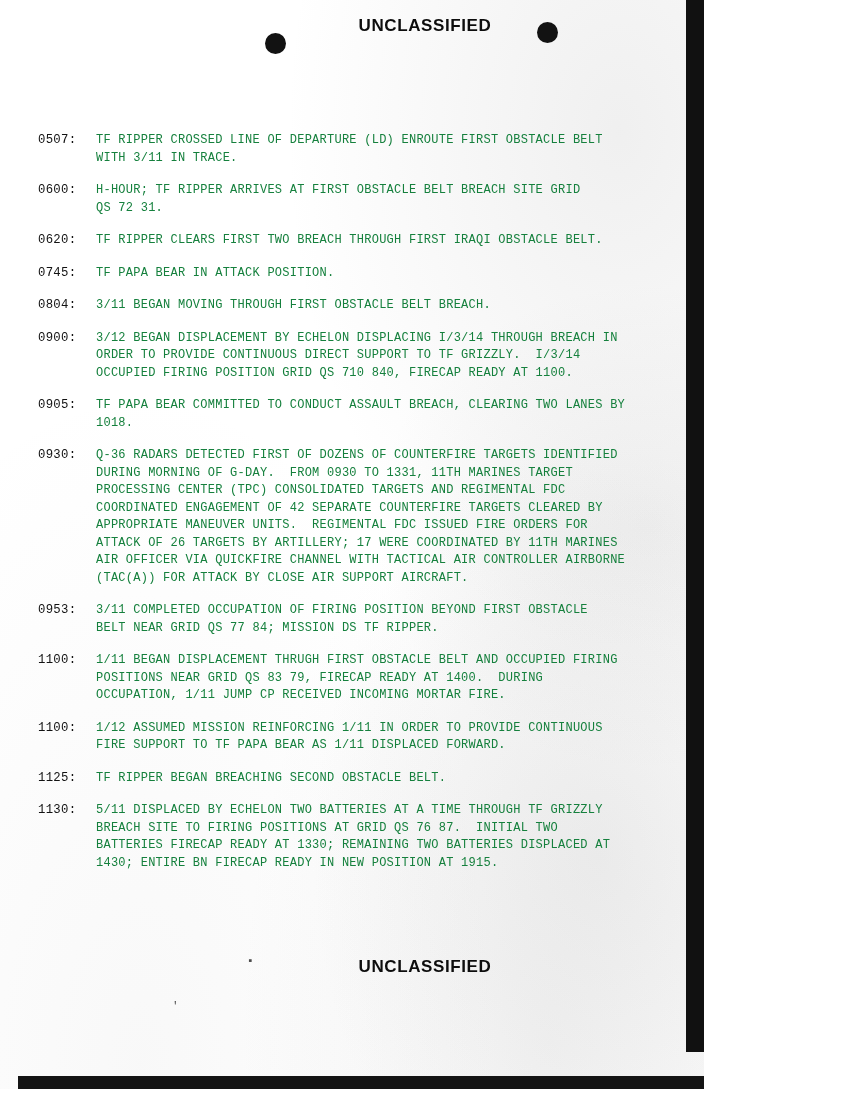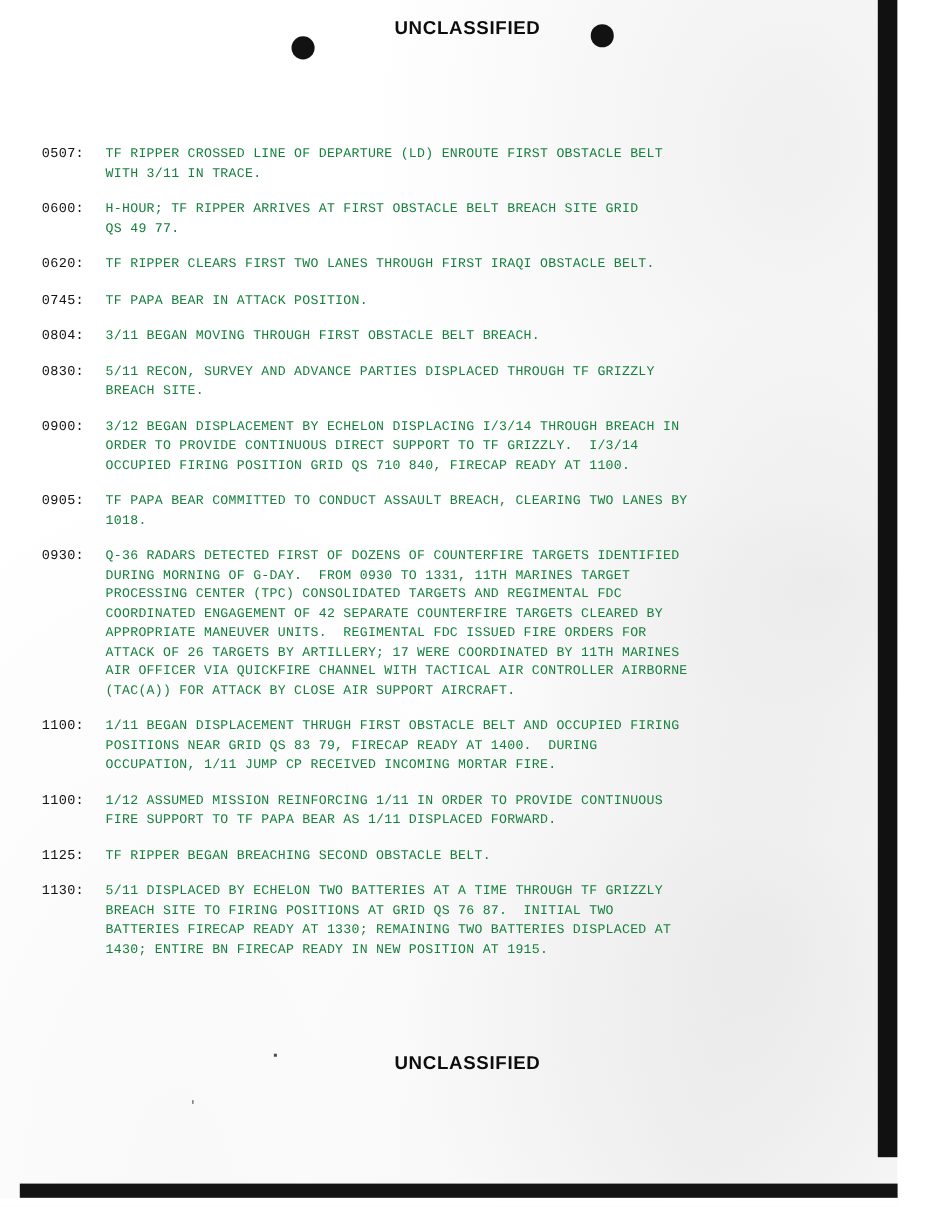--- a/index.html
+++ b/index.html
@@ -5,25 +5,24 @@
   html, body {
     margin: 0;
     padding: 0;
     background: #ffffff;
   }
   body {
     font-family: "Liberation Mono", monospace;
   }
   .page {
     position: relative;
-    width: 792px;
+    width: 704px;
     height: 1097px;
     background: #ffffff;
     overflow: hidden;
-    padding-left: 24px;
   }
   
   .scan-noise {
     position: absolute;
     inset: 0;
     pointer-events: none;
     background:
       radial-gradient(ellipse at 88% 12%, rgba(160,160,160,0.16), rgba(255,255,255,0) 38%),
       radial-gradient(ellipse at 92% 48%, rgba(150,150,150,0.13), rgba(255,255,255,0) 30%),
       radial-gradient(ellipse at 85% 78%, rgba(150,150,150,0.14), rgba(255,255,255,0) 34%),
@@ -129,38 +128,33 @@
 
   <div class="entries">
       <div class="entry">
         <div class="entry-time">0507:</div>
         <div class="entry-text">TF RIPPER CROSSED LINE OF DEPARTURE (LD) ENROUTE FIRST OBSTACLE BELT
 WITH 3/11 IN TRACE.</div>
       </div>
       <div class="entry">
         <div class="entry-time">0600:</div>
         <div class="entry-text">H-HOUR; TF RIPPER ARRIVES AT FIRST OBSTACLE BELT BREACH SITE GRID
-QS 49 77.</div>
+QS 72 31.</div>
       </div>
       <div class="entry">
         <div class="entry-time">0620:</div>
-        <div class="entry-text">TF RIPPER CLEARS FIRST TWO LANES THROUGH FIRST IRAQI OBSTACLE BELT.</div>
+        <div class="entry-text">TF RIPPER CLEARS FIRST TWO BREACH THROUGH FIRST IRAQI OBSTACLE BELT.</div>
       </div>
       <div class="entry">
         <div class="entry-time">0745:</div>
         <div class="entry-text">TF PAPA BEAR IN ATTACK POSITION.</div>
       </div>
       <div class="entry">
         <div class="entry-time">0804:</div>
         <div class="entry-text">3/11 BEGAN MOVING THROUGH FIRST OBSTACLE BELT BREACH.</div>
-      </div>
-      <div class="entry">
-        <div class="entry-time">0830:</div>
-        <div class="entry-text">5/11 RECON, SURVEY AND ADVANCE PARTIES DISPLACED THROUGH TF GRIZZLY
-BREACH SITE.</div>
       </div>
       <div class="entry">
         <div class="entry-time">0900:</div>
         <div class="entry-text">3/12 BEGAN DISPLACEMENT BY ECHELON DISPLACING I/3/14 THROUGH BREACH IN
 ORDER TO PROVIDE CONTINUOUS DIRECT SUPPORT TO TF GRIZZLY.  I/3/14
 OCCUPIED FIRING POSITION GRID QS 710 840, FIRECAP READY AT 1100.</div>
       </div>
       <div class="entry">
         <div class="entry-time">0905:</div>
         <div class="entry-text">TF PAPA BEAR COMMITTED TO CONDUCT ASSAULT BREACH, CLEARING TWO LANES BY
@@ -171,20 +165,25 @@
         <div class="entry-text">Q-36 RADARS DETECTED FIRST OF DOZENS OF COUNTERFIRE TARGETS IDENTIFIED
 DURING MORNING OF G-DAY.  FROM 0930 TO 1331, 11TH MARINES TARGET
 PROCESSING CENTER (TPC) CONSOLIDATED TARGETS AND REGIMENTAL FDC
 COORDINATED ENGAGEMENT OF 42 SEPARATE COUNTERFIRE TARGETS CLEARED BY
 APPROPRIATE MANEUVER UNITS.  REGIMENTAL FDC ISSUED FIRE ORDERS FOR
 ATTACK OF 26 TARGETS BY ARTILLERY; 17 WERE COORDINATED BY 11TH MARINES
 AIR OFFICER VIA QUICKFIRE CHANNEL WITH TACTICAL AIR CONTROLLER AIRBORNE
 (TAC(A)) FOR ATTACK BY CLOSE AIR SUPPORT AIRCRAFT.</div>
       </div>
       <div class="entry">
+        <div class="entry-time">0953:</div>
+        <div class="entry-text">3/11 COMPLETED OCCUPATION OF FIRING POSITION BEYOND FIRST OBSTACLE
+BELT NEAR GRID QS 77 84; MISSION DS TF RIPPER.</div>
+      </div>
+      <div class="entry">
         <div class="entry-time">1100:</div>
         <div class="entry-text">1/11 BEGAN DISPLACEMENT THRUGH FIRST OBSTACLE BELT AND OCCUPIED FIRING
 POSITIONS NEAR GRID QS 83 79, FIRECAP READY AT 1400.  DURING
 OCCUPATION, 1/11 JUMP CP RECEIVED INCOMING MORTAR FIRE.</div>
       </div>
       <div class="entry">
         <div class="entry-time">1100:</div>
         <div class="entry-text">1/12 ASSUMED MISSION REINFORCING 1/11 IN ORDER TO PROVIDE CONTINUOUS
 FIRE SUPPORT TO TF PAPA BEAR AS 1/11 DISPLACED FORWARD.</div>
       </div>

